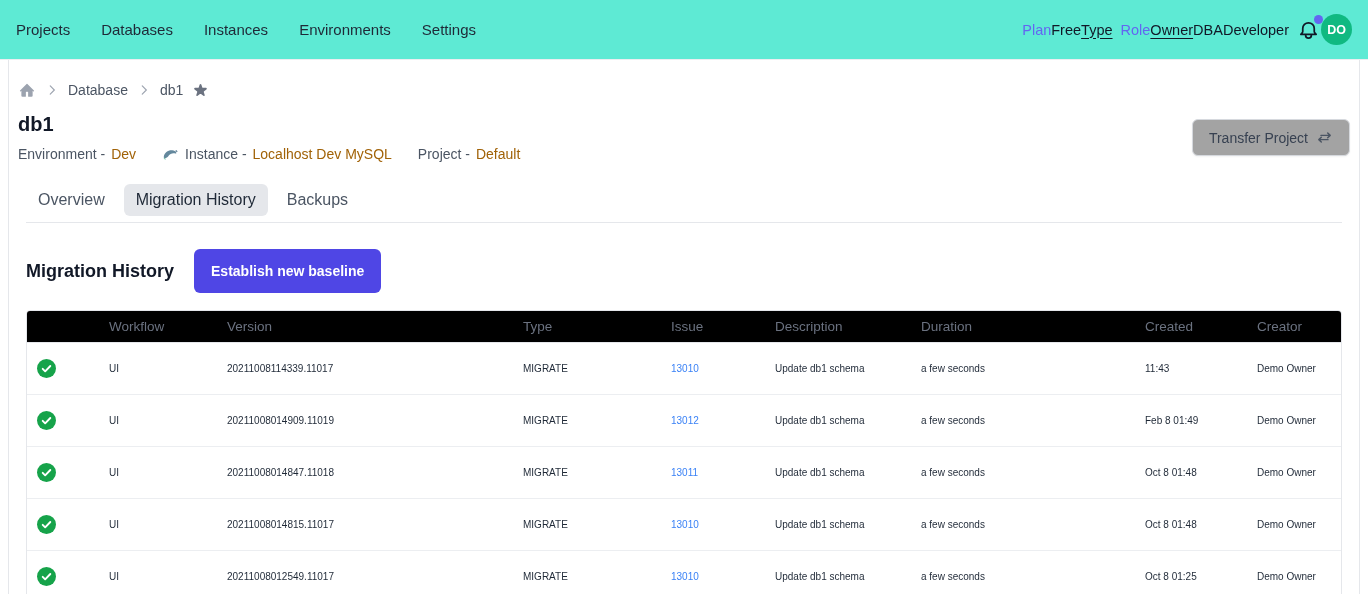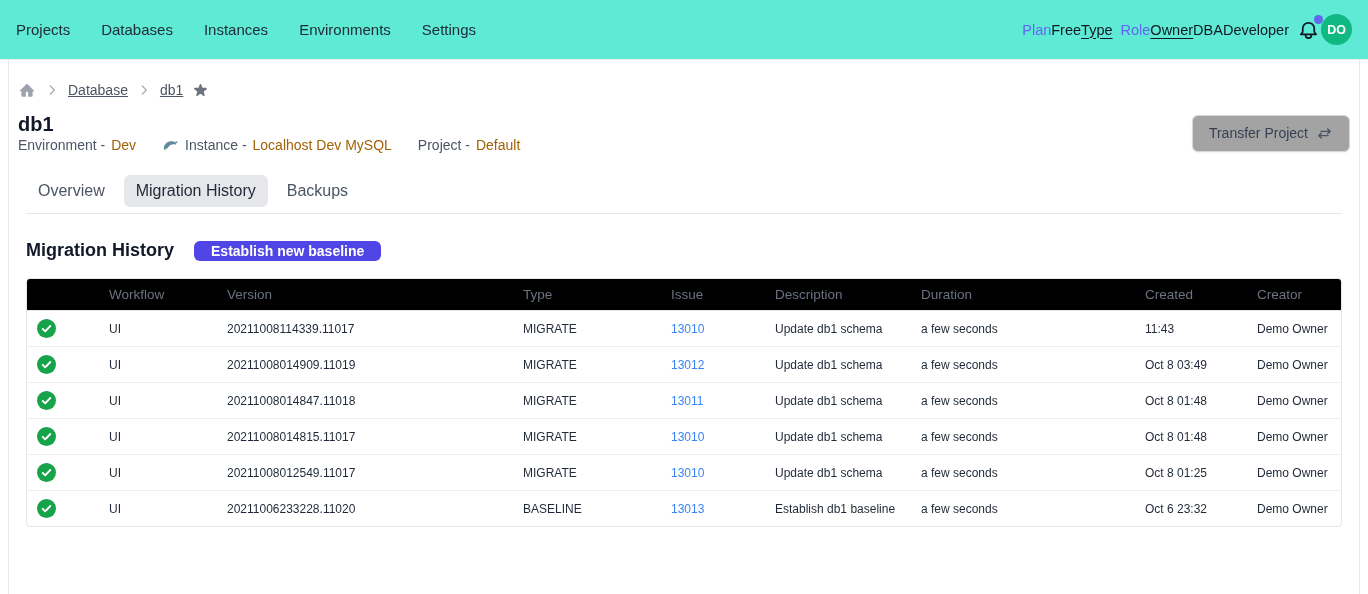--- a/index.html
+++ b/index.html
@@ -22,53 +22,53 @@
     font-size:12.5px; font-weight:700; display:flex; align-items:center; justify-content:center; cursor:pointer; }
 
   
   .panel { margin:0 8px; border-left:1px solid #e5e7eb; border-right:1px solid #e5e7eb;
     height:538px; padding:0 9px; }
   .inner { padding:0 8px; }
 
   .breadcrumb { display:flex; align-items:center; gap:9px; padding-top:21px; font-size:14px; color:#4b5563; }
   .breadcrumb .home svg { width:18px; height:18px; fill:#9ca3af; display:block; }
   .crumb-sep svg { width:14px; height:14px; stroke:#9ca3af; display:block; }
-  .crumb-link { cursor:pointer;text-decoration:underline; }
+  .crumb-link { cursor:pointer; }
   .star svg { width:17px; height:17px; fill:#6b7280; display:block; cursor:pointer; }
 
   .header-row { display:flex; justify-content:space-between; align-items:center; margin-top:14px; }
   .page-title { font-size:20px; font-weight:700; color:#111827; }
-  .info-row { display:flex; align-items:center; gap:6px; font-size:14px; color:#4b5563; }
+  .info-row { display:flex; align-items:center; gap:6px; margin-top:9px; font-size:14px; color:#4b5563; }
   .info-row .spacer { width:14px; }
   .link { color:#a16207; cursor:pointer; }
   .mysql-icon svg { width:17px; height:17px; display:block; }
   .header-buttons { display:flex; gap:12px; }
   .btn-outline { display:flex; align-items:center; gap:8px; height:37px; padding:0 16px;
     background:#a3a3a3; border:1px solid #d6d9de; border-radius:6px; font-size:14px; font-weight:500;
     color:#374151; cursor:pointer; box-shadow:0 1px 2px rgba(0,0,0,.05);
     font-family:"Liberation Sans","DejaVu Sans",sans-serif; }
   .btn-outline svg { width:17px; height:17px; stroke:#4b5563; }
 
   .tabs-bar { border-bottom:1px solid #e5e7eb; margin-top:22px; padding:0 0 6px 0; }
   .tabs { display:flex; gap:7px; margin-left:0; }
   .tab { font-size:16px; color:#4b5563; padding:7px 12px; border-radius:6px; cursor:pointer; }
   .tab--active { background:#e5e7eb; color:#1f2937; font-weight:500; }
 
   .section-row { display:flex; align-items:center; gap:20px; margin-top:26px; }
   .section-title { font-size:18px; font-weight:700; color:#111827; }
-  .btn-primary { height:20px; padding:0 17px; background:#4f46e5; border:none; border-radius:6px;
+  .btn-primary { height:44px; padding:0 17px; background:#4f46e5; border:none; border-radius:6px;
     color:#fff; font-size:14px; font-weight:600; cursor:pointer;
     font-family:"Liberation Sans","DejaVu Sans",sans-serif; }
 
   
   .table-wrap { margin-top:17px; border:1px solid #e5e7eb; border-radius:4px; overflow:hidden; }
   table { width:100%; border-collapse:collapse; table-layout:fixed; }
   thead th { background:#000000; border-bottom:1px solid #e5e7eb; font-size:13.5px; font-weight:500;
     color:#6b7280; text-align:left; padding:8px 12px; }
-  tbody td { font-size:12px; color:#1f2937; padding:8px 12px; border-bottom:1px solid #eceef1; vertical-align:middle; }
+  tbody td { font-size:10px; color:#1f2937; padding:16px 12px; border-bottom:1px solid #eceef1; vertical-align:middle; }
   tbody tr:last-child td { border-bottom:none; }
   tbody tr { cursor:pointer; }
   td.status-cell { padding-left:10px; }
   .check svg { width:19px; height:19px; display:block; }
   .issue-link { color:#3b82f6; cursor:pointer; }
 </style>
 </head>
 <body>
 
 <div class="topnav">
@@ -222,21 +222,21 @@
                     <path d="M6 10.4l2.6 2.6 5.4-5.6" stroke="#fff" stroke-width="2" fill="none" stroke-linecap="round" stroke-linejoin="round"></path>
                   </svg>
       </span>
     </td>
     <td>UI</td>
     <td>20211008014909.11019</td>
     <td>MIGRATE</td>
     <td><span class="issue-link">13012</span></td>
     <td>Update db1 schema</td>
     <td>a few seconds</td>
-    <td>Oct 8 03:49</td>
+    <td>Feb 8 01:49</td>
     <td>Demo Owner</td>
   </tr>
             <tr>
     <td class="status-cell">
       <span class="check">
         <svg viewBox="0 0 20 20">
                     <circle cx="10" cy="10" r="10" fill="#16a34a"></circle>
                     <path d="M6 10.4l2.6 2.6 5.4-5.6" stroke="#fff" stroke-width="2" fill="none" stroke-linecap="round" stroke-linejoin="round"></path>
                   </svg>
       </span>

